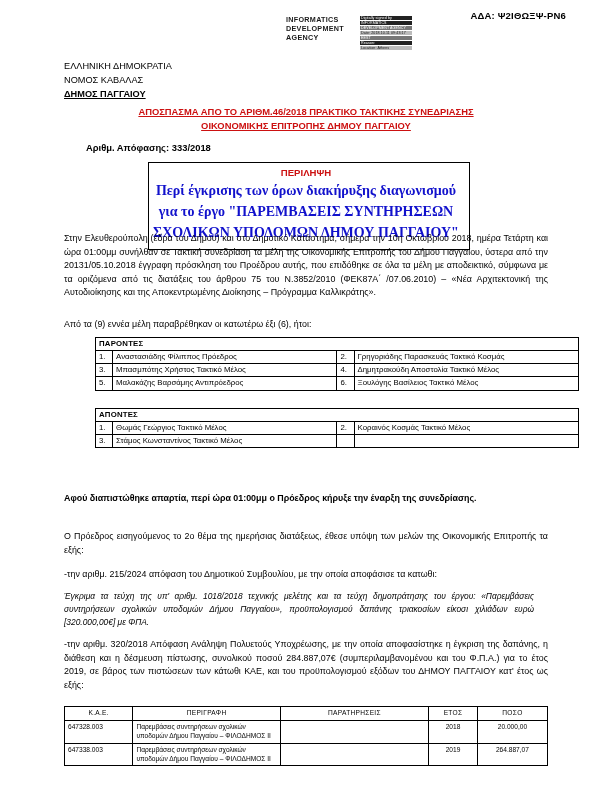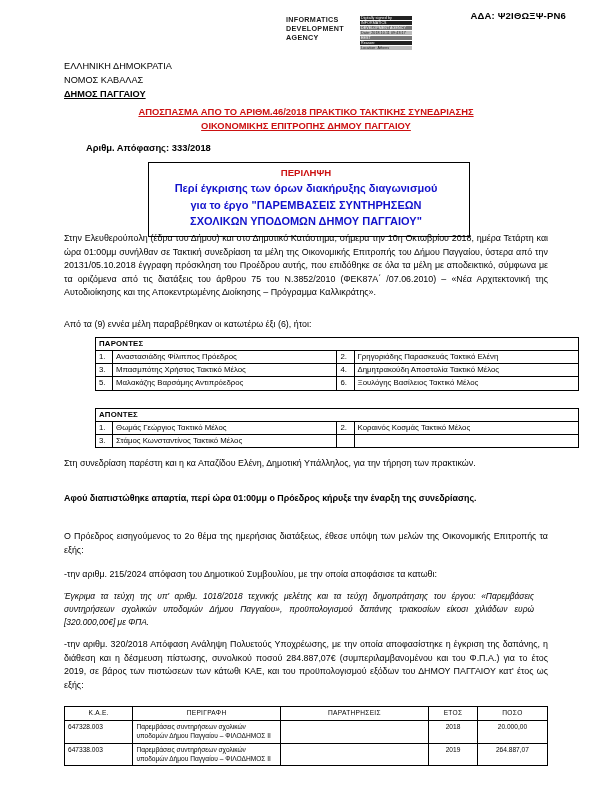--- a/index.html
+++ b/index.html
@@ -102,24 +102,25 @@
     box-sizing: border-box;
     text-align: center;
   }
   .summary-box .st {
     font-size: 9.6px;
     font-weight: bold;
     color: #cc1111;
     margin-bottom: 2px;
   }
   .summary-box .sl {
-    font-size: 11px;
+    font-size: 14px;
     font-weight: bold;
     color: #1111cc;
     line-height: 1.5;
+    font-family: Liberation Serif, serif;
   }
   
   .para {
     position: absolute;
     left: 64px;
     width: 484px;
     font-size: 8.9px;
     line-height: 1.52;
     text-align: justify;
   }
@@ -233,21 +234,21 @@
 
   <table class="mtable" style="top:337px;">
     <tbody>
       <tr class="hdr">
         <td colspan="4">ΠΑΡΟΝΤΕΣ</td>
       </tr>
       <tr>
         <td class="num">1.</td>
         <td class="nm">Αναστασιάδης Φίλιππος Πρόεδρος</td>
         <td class="num">2.</td>
-        <td class="nm">Γρηγοριάδης Παρασκευάς Τακτικό Ελένη</td>
+        <td class="nm">Γρηγοριάδης Παρασκευάς Τακτικό Κοσμάς</td>
       </tr>
       <tr>
         <td class="num">3.</td>
         <td class="nm">Μπασμπότης Χρήστος Τακτικό Μέλος</td>
         <td class="num">4.</td>
         <td class="nm">Δημητρακούδη Αποστολία Τακτικό Μέλος</td>
       </tr>
       <tr>
         <td class="num">5.</td>
         <td class="nm">Μαλακάζης Βαρσάμης Αντιπρόεδρος</td>
@@ -270,21 +271,20 @@
       </tr>
       <tr>
         <td class="num">3.</td>
         <td class="nm">Στάμος Κωνσταντίνος Τακτικό Μέλος</td>
         <td class="num"></td>
         <td class="nm"></td>
       </tr>
     </tbody>
   </table>
 
-  <div class="para" style="top:457px;">Στη συνεδρίαση παρέστη και η κα Απαζίδου Ελένη, Δημοτική Υπάλληλος, για την τήρηση των πρακτικών.</div>
 
   <div class="para b" style="top:492px;">Αφού διαπιστώθηκε απαρτία, περί ώρα 01:00μμ ο Πρόεδρος κήρυξε την έναρξη της συνεδρίασης.</div>
 
   <div class="para" style="top:530px;">Ο Πρόεδρος εισηγούμενος το 2ο θέμα της ημερήσιας διατάξεως, έθεσε υπόψη των μελών της Οικονομικής Επιτροπής τα εξής:</div>
 
   <div class="para" style="top:568px;">-την αριθμ. 215/2024 απόφαση του Δημοτικού Συμβουλίου, με την οποία αποφάσισε τα κατωθι:</div>
 
   <div class="para quote-block" style="top:590px; left:64px; width:470px;">Έγκριμα τα τεύχη της υπ' αριθμ. 1018/2018 τεχνικής μελέτης και τα τεύχη δημοπράτησης του έργου:  «Παρεμβάσεις συντηρήσεων σχολικών υποδομών Δήμου Παγγαίου», προϋπολογισμού δαπάνης τριακοσίων είκοσι χιλιάδων ευρώ [320.000,00€] με ΦΠΑ.</div>
 
   <div class="para" style="top:638px;">-την αριθμ. 320/2018 Απόφαση Ανάληψη Πολυετούς Υποχρέωσης, με την οποία αποφασίστηκε η έγκριση της δαπάνης, η διάθεση και η δέσμευση πίστωσης, συνολικού ποσού 284.887,07€ (συμπεριλαμβανομένου και του Φ.Π.Α.) για το έτος 2019, σε βάρος των πιστώσεων των κάτωθι ΚΑΕ, και του προϋπολογισμού εξόδων του ΔΗΜΟΥ ΠΑΓΓΑΙΟΥ κατ' έτος ως εξής:</div>

